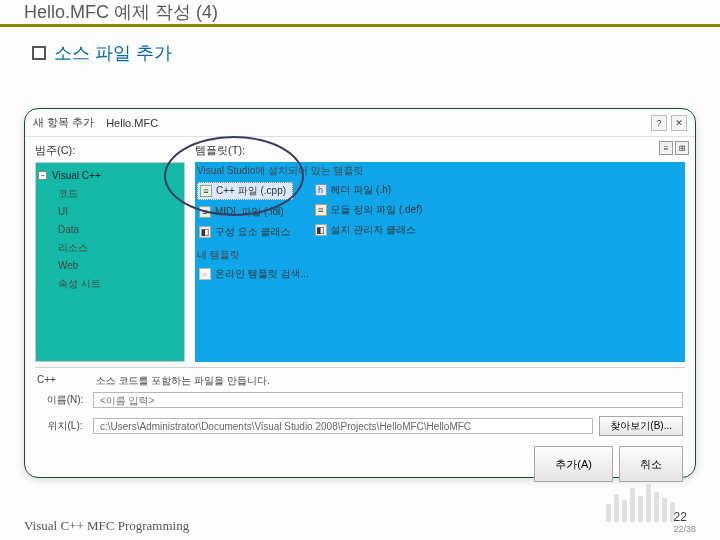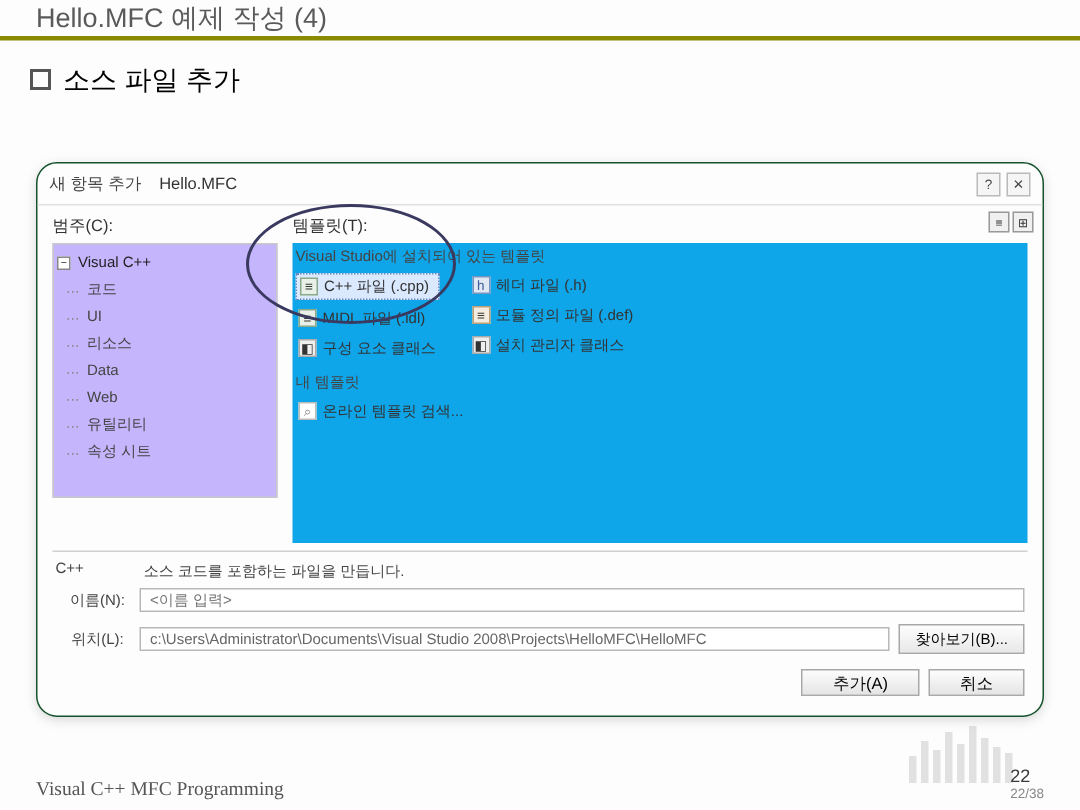--- a/index.html
+++ b/index.html
@@ -1,38 +1,38 @@
 <!DOCTYPE html>
 <html><head>
 <meta charset="utf-8">
 <style>
 * { margin: 0; padding: 0; box-sizing: border-box; font-family: "Malgun Gothic", Arial, sans-serif; }
 body { width: 720px; height: 540px; background: #fdfdfd; position: relative; overflow: hidden; }
 
 .slide-title { height: 24px; padding: 8px 24px; font-size: 18px; color: #5a5a5a; display: flex; align-items: center; }
 .title-underline { height: 3px; background: #8a8a00; margin: 0; }
 
-.bullet-line { display: flex; align-items: center; padding: 14px 20px 8px 20px; font-size: 18px; color: #000000; }
+.bullet-line { display: flex; align-items: center; padding: 14px 20px 8px 32px; font-size: 18px; color: #0369a1; }
 .bullet-square { width: 14px; height: 14px; border: 2px solid #555; margin-right: 8px; }
 
 .dialog { position: absolute; left: 24px; top: 108px; width: 672px; height: 370px; background: #fdfdfd; border: 1px solid #14532d; border-radius: 14px; box-shadow: 0 2px 8px rgba(0,0,0,0.15); }
 .dialog-header { height: 28px; display: flex; align-items: center; padding: 0 8px; border-bottom: 1px solid #e0e0e0; font-size: 11px; color: #444; }
 .dialog-header-title { flex: 0 0 auto; }
 .dialog-header-name { margin-left: 12px; color: #333; }
 .dialog-header-spacer { flex: 1; }
 .dialog-header-btn { width: 16px; height: 16px; margin-left: 4px; border: 1px solid #bbb; background: #f5f5f5; font-size: 9px; display: flex; align-items: center; justify-content: center; }
 
 .dialog-body { display: flex; height: 230px; padding: 6px 10px 2px 10px; font-size: 10px; color: #333; position: relative; }
 .left-col { width: 150px; }
 .right-col { flex: 1; padding-left: 10px; }
 .field-label { font-size: 11px; margin-bottom: 4px; }
 .sort-btns { position: absolute; right: 6px; top: 4px; display: flex; gap: 2px; }
 .sort-btn { width: 14px; height: 14px; border: 1px solid #999; background: #f0f0f0; font-size: 8px; display: flex; align-items: center; justify-content: center; }
 
-.tree { border: 1px solid #c8c8c8; height: 170px; padding: 4px; background: #c4b5fd; font-size: 10px; line-height: 18px; }
+.tree { border: 1px solid #c8c8c8; height: 200px; padding: 4px; background: #14b8a6; font-size: 10px; line-height: 18px; }
 .tree-root { color: #222; }
 .tree-item { padding-left: 18px; color: #444; position: relative; }
 .tree-item::before { content: "⋯"; position: absolute; left: 4px; color: #888; font-size: 9px; }
 .tree-toggle { position: absolute; left: -2px; width: 9px; height: 9px; border: 1px solid #888; background: #fff; font-size: 7px; line-height: 7px; text-align: center; top: 4px; }
 
 .templates { border: 0; height: 200px; padding: 2px; background: #0ea5e9; font-size: 10px; }
 .templates-heading { font-size: 10px; color: #444; margin-bottom: 4px; }
 .template-columns { display: flex; gap: 20px; }
 .template-col { display: flex; flex-direction: column; gap: 4px; }
 .template-item { display: flex; align-items: center; gap: 4px; padding: 1px 2px; white-space: nowrap; }
@@ -50,21 +50,21 @@
 
 .desc-row { padding: 6px 12px 0 12px; font-size: 10px; color: #444; }
 .desc-label { display: inline-block; width: 56px; vertical-align: top; }
 
 .form-row { display: flex; align-items: center; padding: 4px 12px; font-size: 10px; }
 .form-label { width: 56px; color: #444; text-align: center; }
 .form-input { flex: 1; height: 16px; border: 1px solid #b8b8b8; padding: 0 6px; background: #fff; font-size: 10px; color: #666; }
 .form-btn { height: 20px; padding: 0 10px; margin-left: 6px; border: 1px solid #a8a8a8; background: linear-gradient(#fdfdfd,#e8e8e8); font-size: 10px; }
 
 .dialog-footer { display: flex; justify-content: flex-end; gap: 6px; padding: 6px 12px 8px 12px; }
-.dlg-btn { height: 18px; padding: 0 20px; border: 1px solid #a8a8a8; background: linear-gradient(#fdfdfd,#e4e4e4); font-size: 11px; }
+.dlg-btn { height: 36px; padding: 0 20px; border: 1px solid #a8a8a8; background: linear-gradient(#fdfdfd,#e4e4e4); font-size: 11px; }
 
 .slide-footer { position: absolute; bottom: 6px; left: 0; width: 100%; display: flex; align-items: flex-end; padding: 0 24px; font-size: 11px; }
 .footer-center { flex: 1; font-family: "Times New Roman", serif; color: #555; font-size: 13px; }
 .footer-right { color: #3a3a3a; font-size: 12px; }
 .footer-right-sub { font-size: 9px; color: #888; display: block; text-align: center; }
 .logo-bg { position: absolute; right: 24px; bottom: 18px; width: 90px; height: 40px; opacity: 0.18; }
 .logo-bg .bar { position: absolute; bottom: 0; width: 5px; background: #666; }
 </style>
 </head>
 <body>
@@ -97,24 +97,23 @@
 
     <div class="left-col">
       <div class="field-label">범주(C):</div>
       <div class="tree">
         <div class="tree-root" style="position:relative;padding-left:12px;">
           <span class="tree-toggle">−</span>
           <span>Visual C++</span>
         </div>
         <div class="tree-item">코드</div>
         <div class="tree-item">UI</div>
+        <div class="tree-item">Data</div>
         <div class="tree-item">리소스</div>
-        <div class="tree-item">Data</div>
         <div class="tree-item">Web</div>
-        <div class="tree-item">유틸리티</div>
         <div class="tree-item">속성 시트</div>
       </div>
     </div>
 
     <div class="right-col">
       <div class="field-label">템플릿(T):</div>
       <div class="templates">
         <div class="templates-heading">Visual Studio에 설치되어 있는 템플릿</div>
         <div class="template-columns">
           <div class="template-col">

